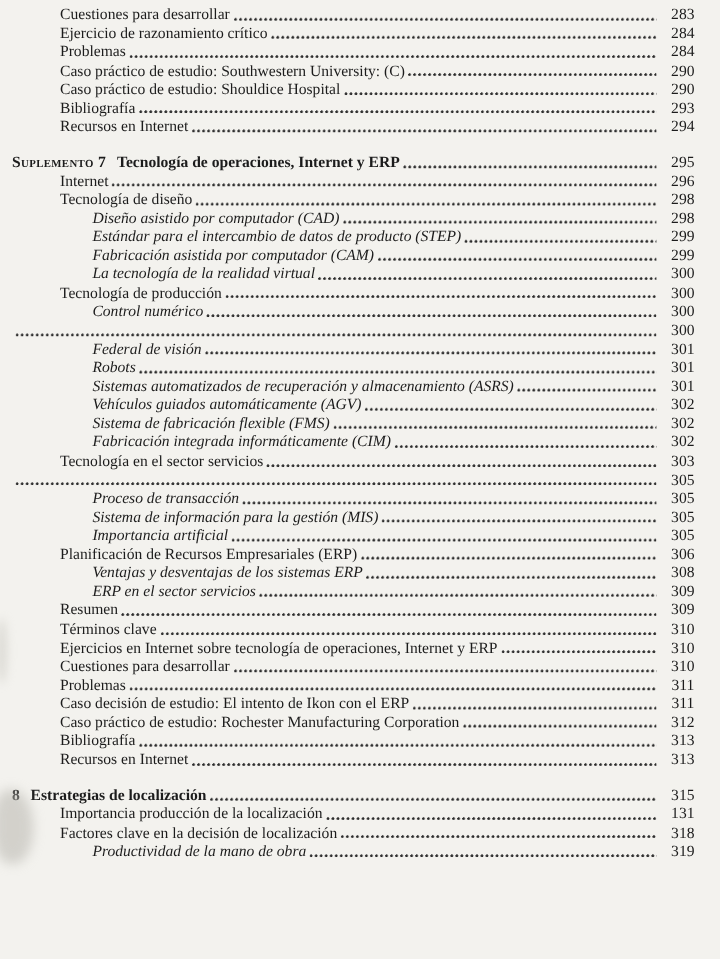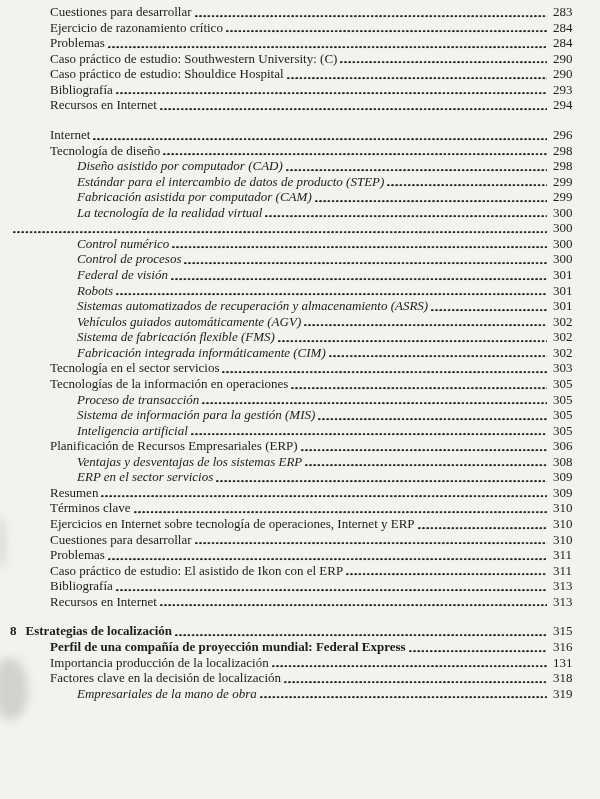--- a/index.html
+++ b/index.html
@@ -50,21 +50,21 @@
     align-self: flex-end;
     height: 4px;
     margin: 0 6px 2px 3px;
     background-image: radial-gradient(circle at 1.3px 2.2px, #2c2c2c 0.95px, rgba(0,0,0,0) 1.35px);
     background-size: 4.2px 4px;
     background-repeat: repeat-x;
     background-position: left bottom;
   }
   .pagenum {
     flex: 0 0 32px;
-    text-align: left;
+    text-align: center;
   }
   .section-gap { height: 14px; }
   
   .artifact-blob {
     position: absolute;
     left: -6px;
     top: 658px;
     width: 34px;
     height: 62px;
     background: #b9b7b0;
@@ -126,20 +126,26 @@
         </div>
         <div class="toc-row">
           <span class="label ind-1">Recursos en Internet</span>
           <span class="leader"></span>
           <span class="pagenum">294</span>
         </div>
       </div>
       <div class="section-gap"></div>
       <div class="toc-section">
         <div class="toc-row">
+          <span class="label sc">Suplemento 7</span>
+          <span class="heading-title">Tecnología de operaciones, Internet y ERP</span>
+          <span class="leader"></span>
+          <span class="pagenum">295</span>
+        </div>
+        <div class="toc-row">
           <span class="label ind-1">Internet</span>
           <span class="leader"></span>
           <span class="pagenum">296</span>
         </div>
         <div class="toc-row">
           <span class="label ind-1">Tecnología de diseño</span>
           <span class="leader"></span>
           <span class="pagenum">298</span>
         </div>
         <div class="toc-row">
@@ -156,30 +162,30 @@
           <span class="label ind-2 it">Fabricación asistida por computador (CAM)</span>
           <span class="leader"></span>
           <span class="pagenum">299</span>
         </div>
         <div class="toc-row">
           <span class="label ind-2 it">La tecnología de la realidad virtual</span>
           <span class="leader"></span>
           <span class="pagenum">300</span>
         </div>
         <div class="toc-row">
+          <span class="label ind-1">Tecnología de producción</span>
           <span class="leader"></span>
           <span class="pagenum">300</span>
         </div>
         <div class="toc-row">
           <span class="label ind-2 it">Control numérico</span>
           <span class="leader"></span>
           <span class="pagenum">300</span>
         </div>
         <div class="toc-row">
-          <span class="label ind-2 it">Control de procesos</span>
           <span class="leader"></span>
           <span class="pagenum">300</span>
         </div>
         <div class="toc-row">
           <span class="label ind-2 it">Federal de visión</span>
           <span class="leader"></span>
           <span class="pagenum">301</span>
         </div>
         <div class="toc-row">
           <span class="label ind-2 it">Robots</span>
@@ -205,36 +211,35 @@
           <span class="label ind-2 it">Fabricación integrada informáticamente (CIM)</span>
           <span class="leader"></span>
           <span class="pagenum">302</span>
         </div>
         <div class="toc-row">
           <span class="label ind-1">Tecnología en el sector servicios</span>
           <span class="leader"></span>
           <span class="pagenum">303</span>
         </div>
         <div class="toc-row">
-          <span class="label ind-1">Tecnologías de la información en operaciones</span>
           <span class="leader"></span>
           <span class="pagenum">305</span>
         </div>
         <div class="toc-row">
           <span class="label ind-2 it">Proceso de transacción</span>
           <span class="leader"></span>
           <span class="pagenum">305</span>
         </div>
         <div class="toc-row">
           <span class="label ind-2 it">Sistema de información para la gestión (MIS)</span>
           <span class="leader"></span>
           <span class="pagenum">305</span>
         </div>
         <div class="toc-row">
-          <span class="label ind-2 it">Inteligencia artificial</span>
+          <span class="label ind-2 it">Importancia artificial</span>
           <span class="leader"></span>
           <span class="pagenum">305</span>
         </div>
         <div class="toc-row">
           <span class="label ind-1">Planificación de Recursos Empresariales (ERP)</span>
           <span class="leader"></span>
           <span class="pagenum">306</span>
         </div>
         <div class="toc-row">
           <span class="label ind-2 it">Ventajas y desventajas de los sistemas ERP</span>
@@ -265,23 +270,28 @@
           <span class="label ind-1">Cuestiones para desarrollar</span>
           <span class="leader"></span>
           <span class="pagenum">310</span>
         </div>
         <div class="toc-row">
           <span class="label ind-1">Problemas</span>
           <span class="leader"></span>
           <span class="pagenum">311</span>
         </div>
         <div class="toc-row">
-          <span class="label ind-1">Caso práctico de estudio: El asistido de Ikon con el ERP</span>
+          <span class="label ind-1">Caso decisión de estudio: El intento de Ikon con el ERP</span>
           <span class="leader"></span>
           <span class="pagenum">311</span>
+        </div>
+        <div class="toc-row">
+          <span class="label ind-1">Caso práctico de estudio: Rochester Manufacturing Corporation</span>
+          <span class="leader"></span>
+          <span class="pagenum">312</span>
         </div>
         <div class="toc-row">
           <span class="label ind-1">Bibliografía</span>
           <span class="leader"></span>
           <span class="pagenum">313</span>
         </div>
         <div class="toc-row">
           <span class="label ind-1">Recursos en Internet</span>
           <span class="leader"></span>
           <span class="pagenum">313</span>
@@ -289,34 +299,29 @@
       </div>
       <div class="section-gap"></div>
       <div class="toc-section">
         <div class="toc-row">
           <span class="label bd">8</span>
           <span class="heading-title">Estrategias de localización</span>
           <span class="leader"></span>
           <span class="pagenum">315</span>
         </div>
         <div class="toc-row">
-          <span class="label ind-1 bd">Perfil de una compañía de proyección mundial: Federal Express</span>
-          <span class="leader"></span>
-          <span class="pagenum">316</span>
-        </div>
-        <div class="toc-row">
           <span class="label ind-1">Importancia producción de la localización</span>
           <span class="leader"></span>
           <span class="pagenum">131</span>
         </div>
         <div class="toc-row">
           <span class="label ind-1">Factores clave en la decisión de localización</span>
           <span class="leader"></span>
           <span class="pagenum">318</span>
         </div>
         <div class="toc-row">
-          <span class="label ind-2 it">Empresariales de la mano de obra</span>
+          <span class="label ind-2 it">Productividad de la mano de obra</span>
           <span class="leader"></span>
           <span class="pagenum">319</span>
         </div>
       </div>
     </div>
 </div>
 
 </body></html>

